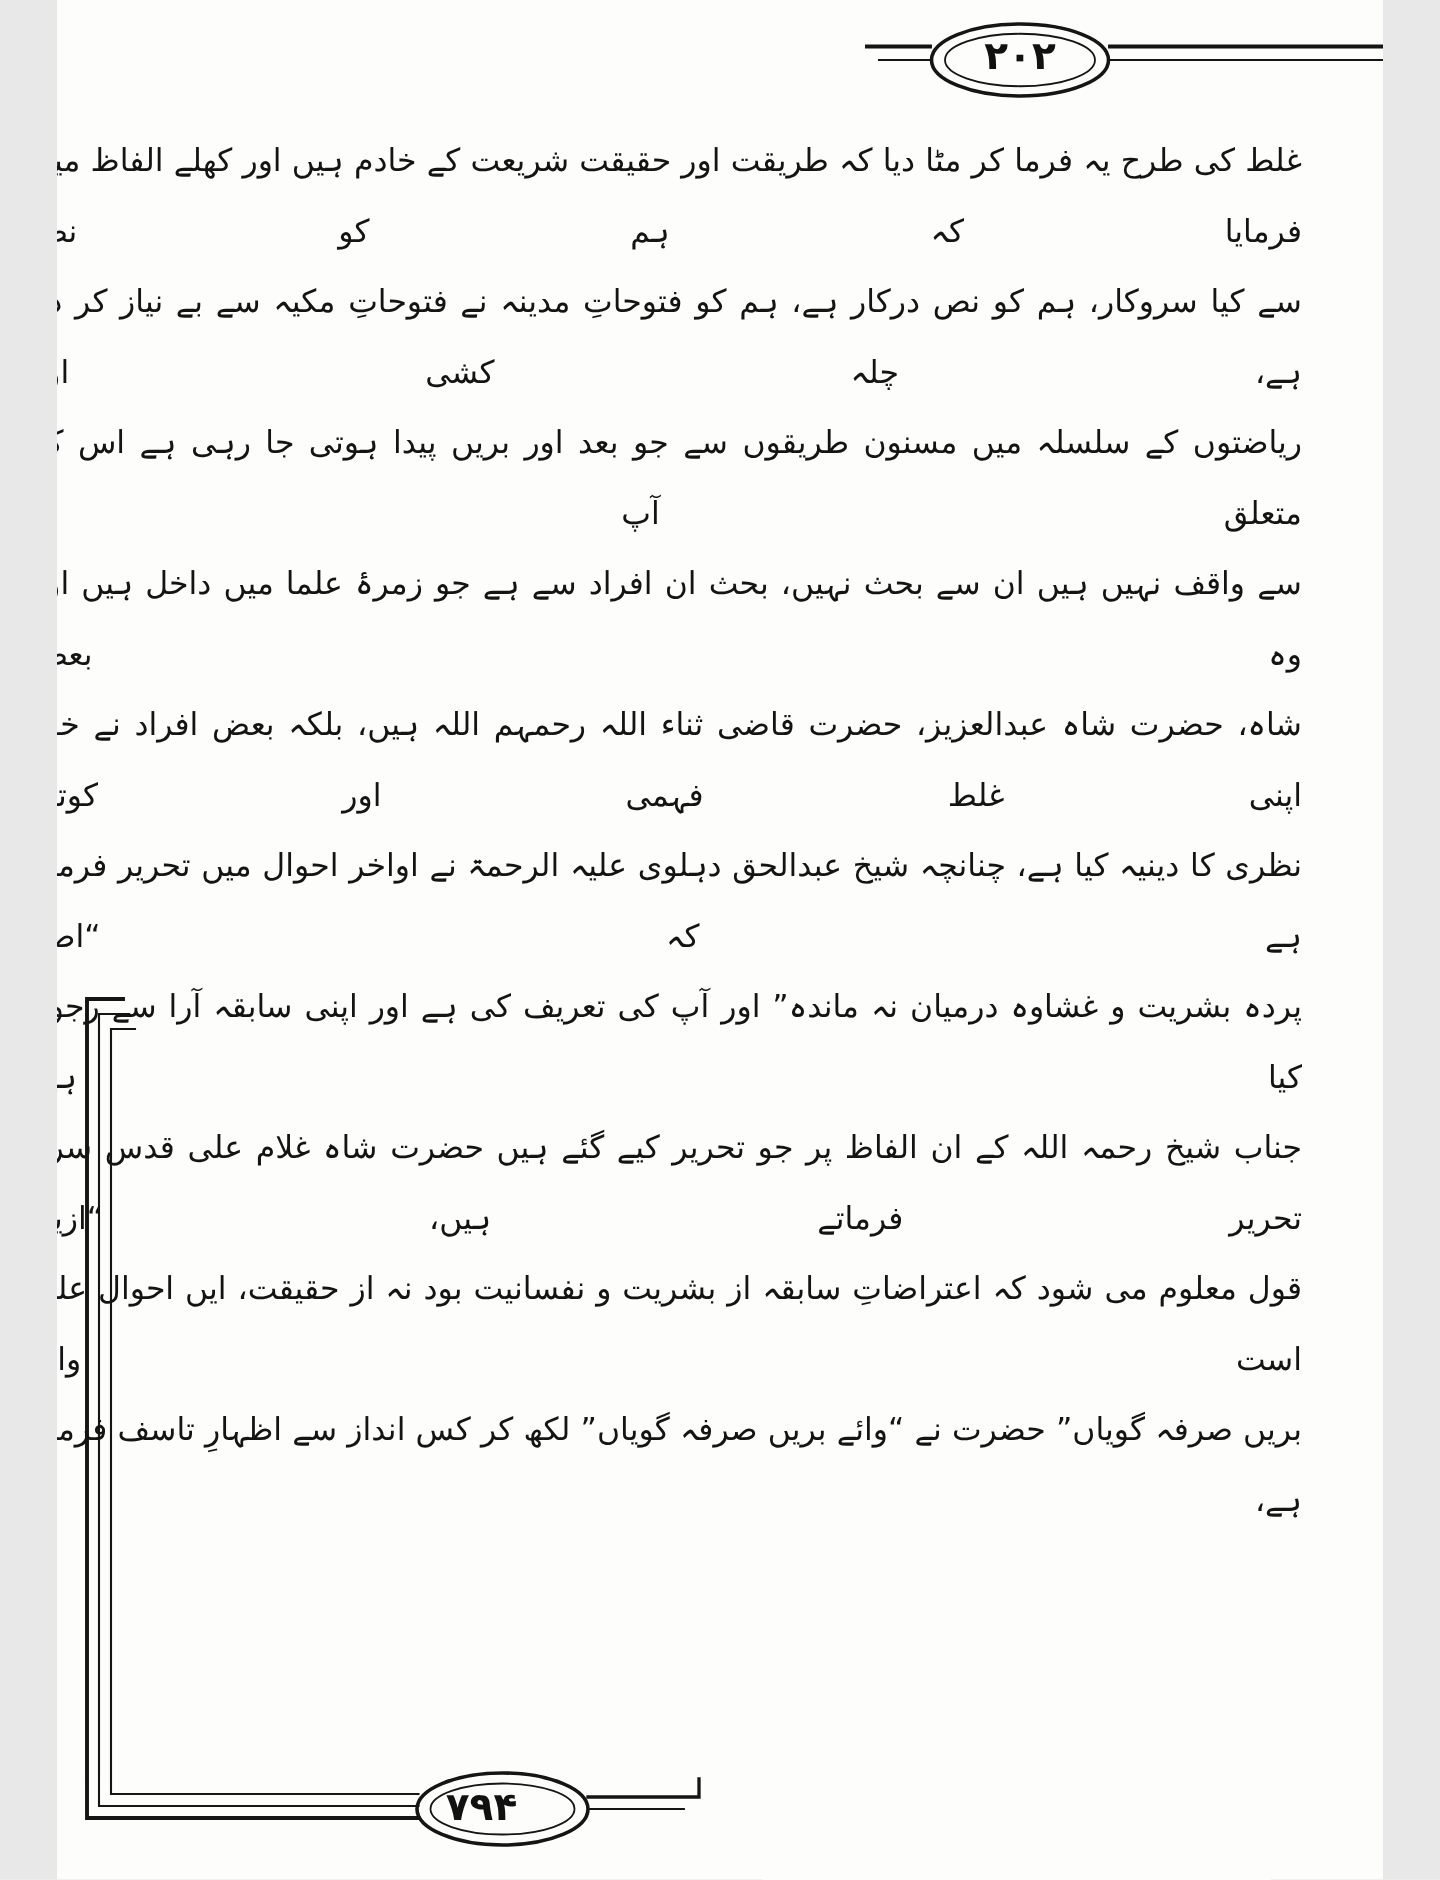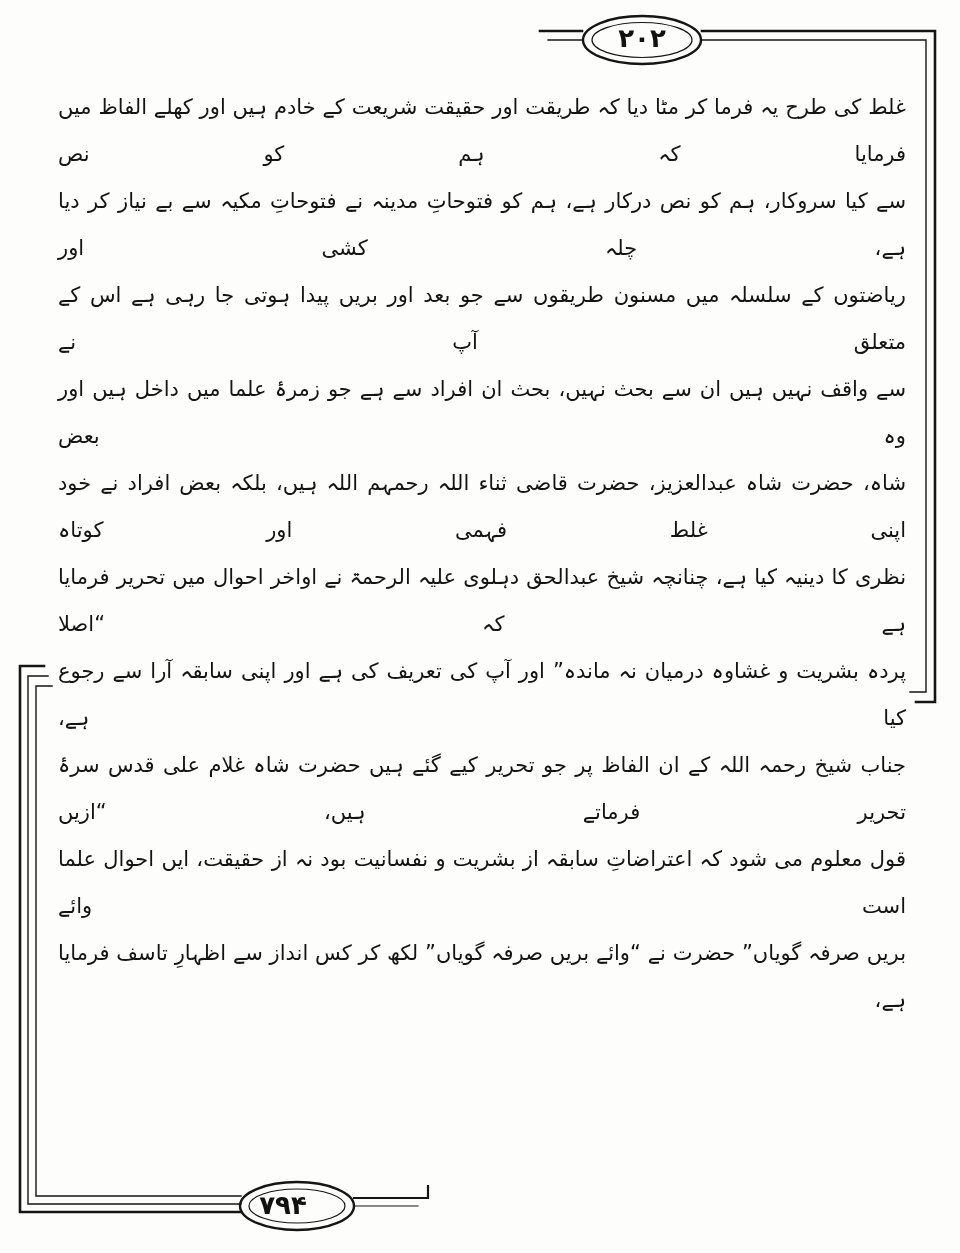--- a/index.html
+++ b/index.html
@@ -1,18 +1,18 @@
 <!DOCTYPE html>
 <html lang="ur"><head>
 <meta charset="utf-8">
 <style>
   html,body{margin:0;padding:0;background:#e8e8e8;}
   .page{
     position:relative;
-    width:960px;height:1253px;
+    width:884px;height:1253px;
     margin:0 auto;
     background:#fdfdfb;
     overflow:hidden;
     font-family:"DejaVu Sans",sans-serif;
     color:#141414;
   }
   .ornament{position:absolute;left:0;top:0;pointer-events:none;}
   .page-num{
     position:absolute;
     text-align:center;

